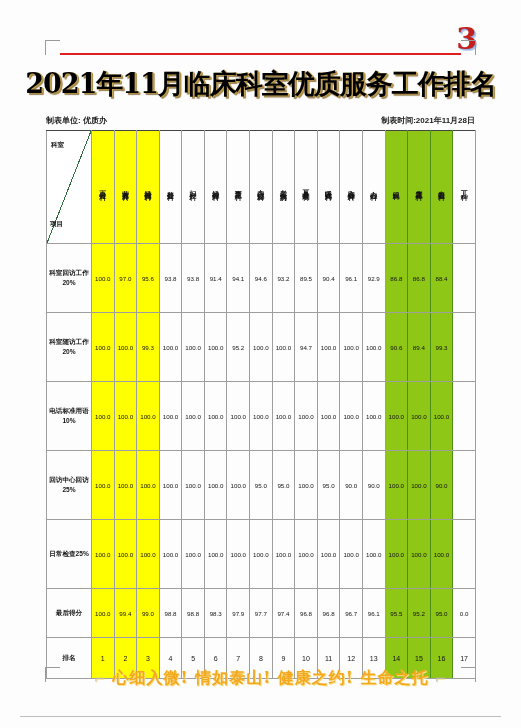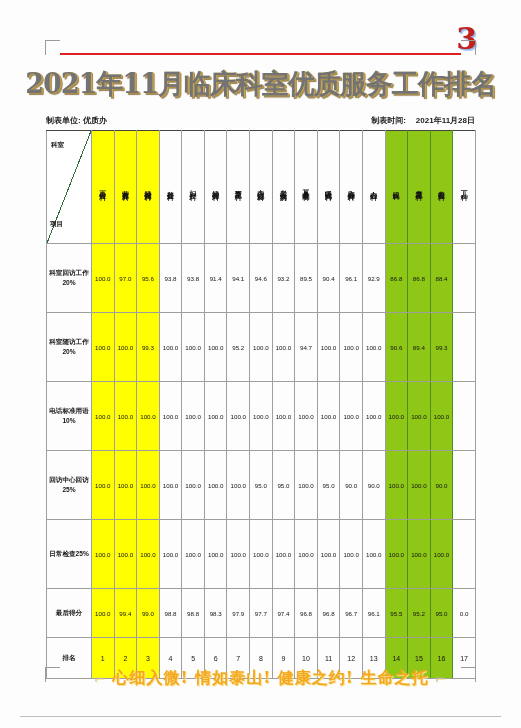--- a/index.html
+++ b/index.html
@@ -45,36 +45,36 @@
   }
 
   
   .title{
     position:absolute;left:0;right:0;top:66px;
     text-align:center;
     font-family:"DejaVu Serif","Liberation Serif",serif;
     font-weight:bold;
     font-size:27px;
     letter-spacing:-1px;
-    color:#737373;
+    color:#000000;
     text-shadow:
        1px 0 0 #c8a85a, 2px 1px 0 #b08f45,
        2px 2px 1px rgba(120,95,40,.8);
     white-space:nowrap;
   }
 
   
   .meta{
     position:absolute;left:46px;right:46px;top:112px;
     height:17px;
     font-size:8px;font-weight:bold;color:#1a1a1a;
     display:flex;align-items:center;
   }
   .meta .left{flex:0 0 auto;}
-  .meta .right{margin-left:auto;display:flex;gap:10px;align-items:center;}
+  .meta .right{margin-left:auto;display:flex;gap:0;align-items:center;}
 
   
   .tbl-wrap{
     position:absolute;left:46px;top:130px;width:430px;
   }
   table{
     border-collapse:collapse;
     table-layout:fixed;
     width:430px;
   }

